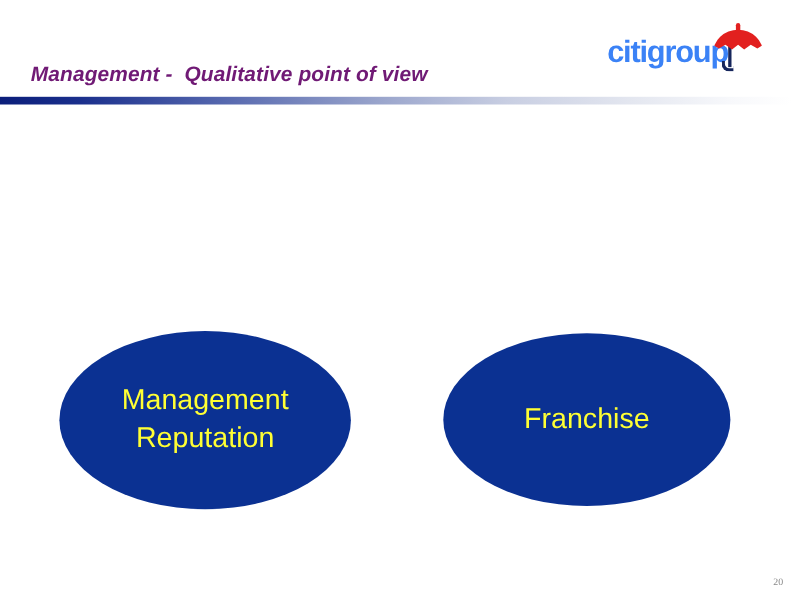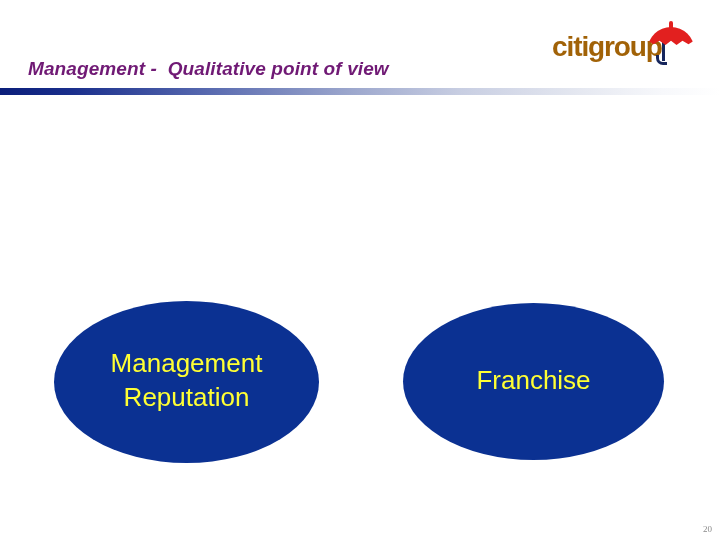--- a/index.html
+++ b/index.html
@@ -39,21 +39,21 @@
     top: 20px;
     width: 140px;
     height: 48px;
   }
   #logo-text {
     position: absolute;
     left: 0px;
     top: 12px;
     font-size: 28px;
     font-weight: bold;
-    color: #a16207;
+    color: #3b82f6;
     letter-spacing: -1.1px;
     line-height: 30px;
   }
   #logo-stem {
     position: absolute;
     left: 110px;
     top: 17px;
     width: 3px;
     height: 24px;
     background: #16265C;

